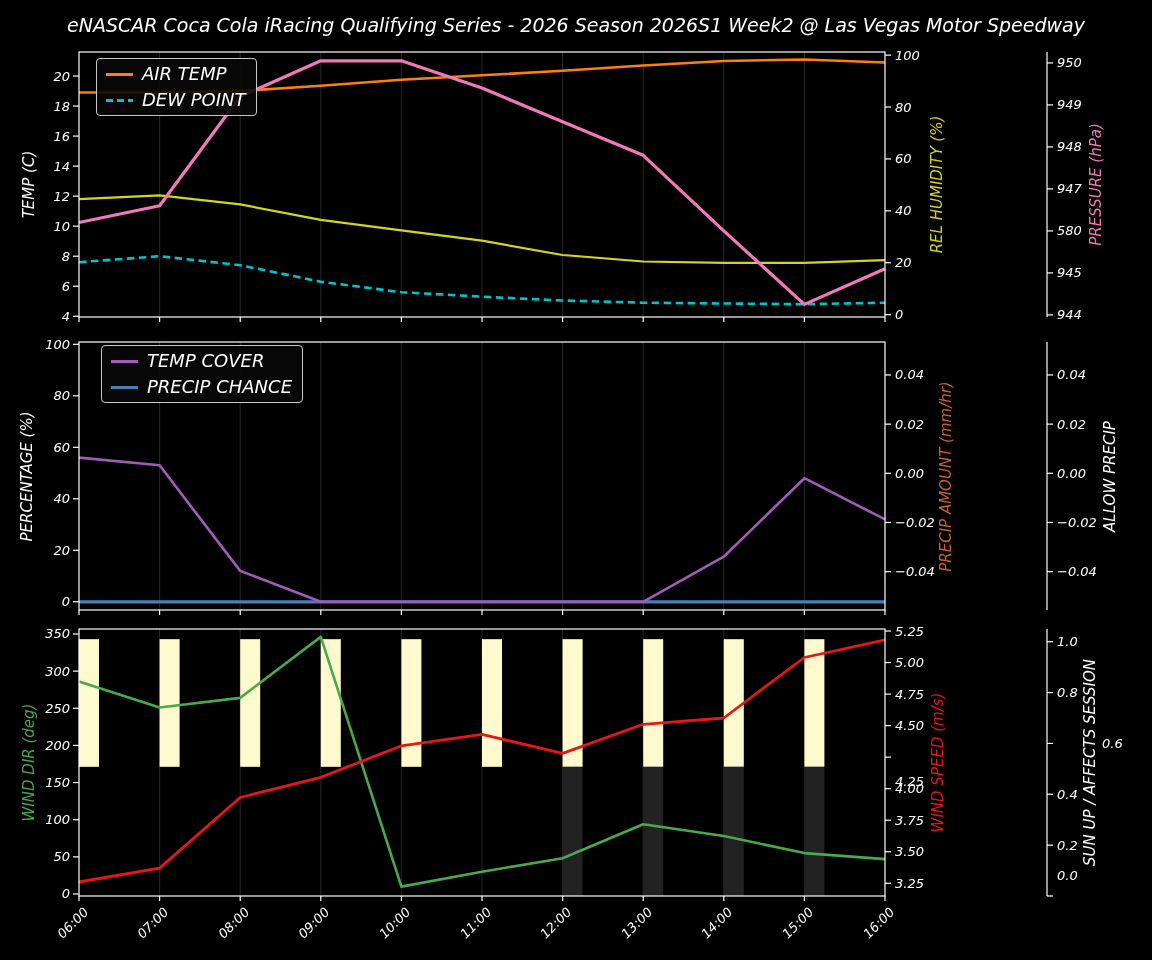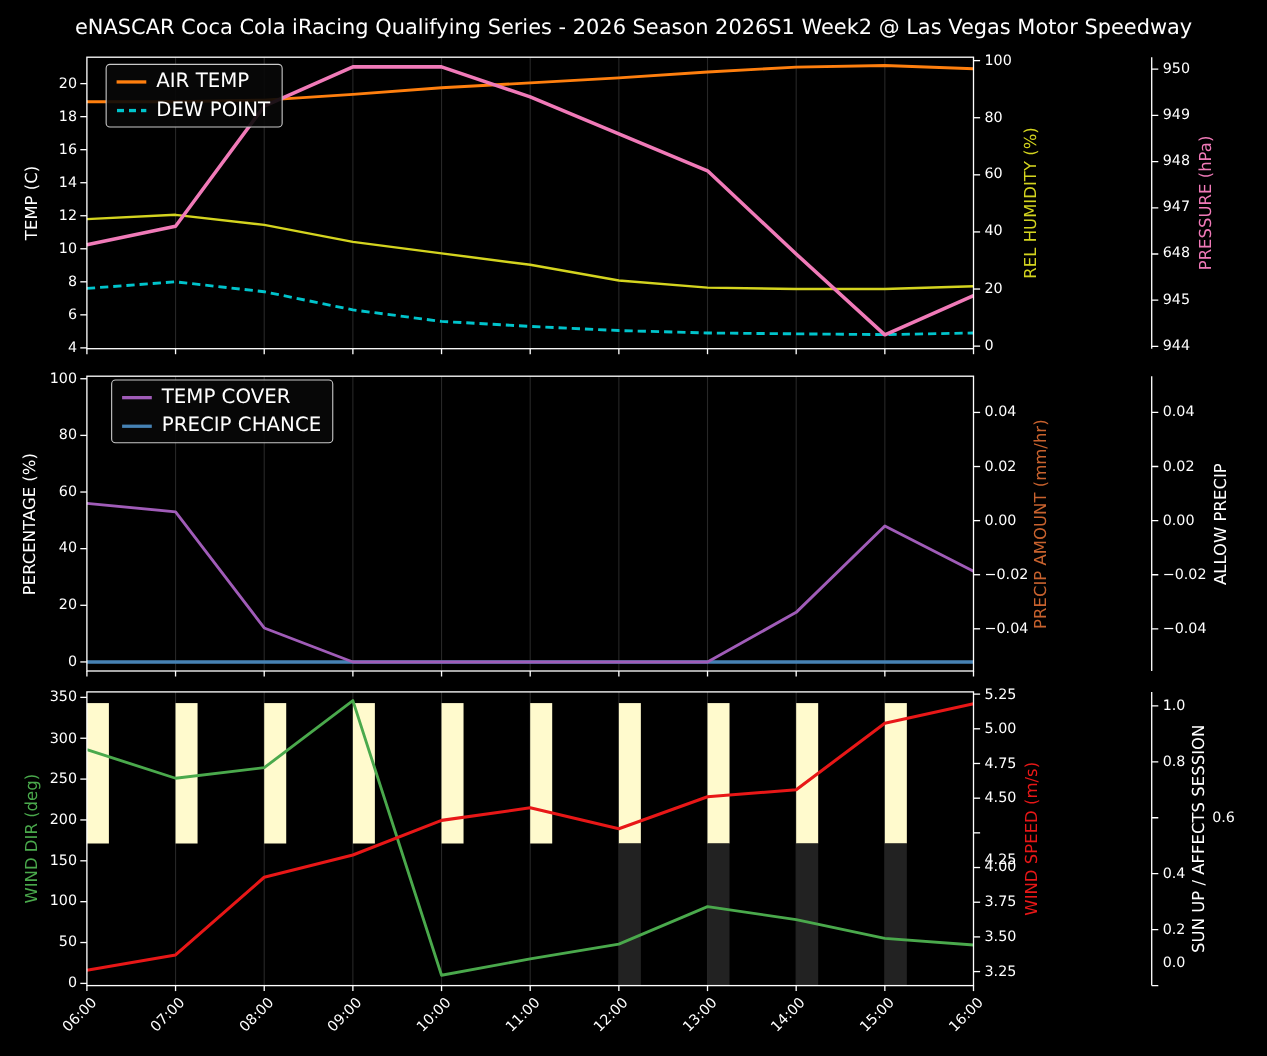--- a/index.html
+++ b/index.html
@@ -1,17 +1,17 @@
 <!DOCTYPE html>
 <html><head>
 <meta charset="utf-8">
 <style>
   html,body{margin:0;padding:0;background:#000;}
   #fig{position:relative;width:1152px;height:960px;background:#000;overflow:hidden;
-       font-family:"DejaVu Sans","Liberation Sans",sans-serif;}
+       font-family:"DejaVu Sans","Liberation Sans",sans-serif;font-style:italic;}
   #title{position:absolute;left:0;top:14px;width:1152px;text-align:center;color:#fff;
          font-size:19px;white-space:nowrap;}
   svg{position:absolute;left:0;top:0;}
   .axis-title{position:absolute;width:260px;text-align:center;font-size:15px;line-height:1;
               transform:rotate(-90deg);white-space:nowrap;}
   .tick{position:absolute;color:#fff;font-size:13px;line-height:1;white-space:nowrap;}
   .tick.r{text-align:right;}
   .xlab{position:absolute;color:#fff;font-size:13px;line-height:1;white-space:nowrap;
         transform-origin:100% 0;transform:rotate(-45deg);}
   .legend{position:absolute;background:rgba(8,8,8,.9);border:1.2px solid #c9c9c9;
@@ -225,21 +225,21 @@
     <div class="tick r" style="top: 99.551px; right: 1082px;">18</div>
     <div class="tick r" style="top: 69.5227px; right: 1082px;">20</div>
     <div class="tick " style="top: 308.164px; left: 895px;">0</div>
     <div class="tick " style="top: 256.254px; left: 895px;">20</div>
     <div class="tick " style="top: 204.344px; left: 895px;">40</div>
     <div class="tick " style="top: 152.434px; left: 895px;">60</div>
     <div class="tick " style="top: 100.524px; left: 895px;">80</div>
     <div class="tick " style="top: 48.6146px; left: 895px;">100</div>
     <div class="tick " style="top: 308.4px; left: 1057px;">944</div>
     <div class="tick " style="top: 266.403px; left: 1057px;">945</div>
-    <div class="tick " style="top: 224.406px; left: 1057px;">648</div>
+    <div class="tick " style="top: 224.406px; left: 1057px;">580</div>
     <div class="tick " style="top: 182.41px; left: 1057px;">947</div>
     <div class="tick " style="top: 140.413px; left: 1057px; text-align: right;">948</div>
     <div class="tick " style="top: 98.416px; left: 1057px;">949</div>
     <div class="tick " style="top: 56.4192px; left: 1057px;">950</div>
     <div class="tick r" style="top: 595.262px; right: 1082px;">0</div>
     <div class="tick r" style="top: 543.773px; right: 1082px;">20</div>
     <div class="tick r" style="top: 492.284px; right: 1082px;">40</div>
     <div class="tick r" style="top: 440.795px; right: 1082px;">60</div>
     <div class="tick r" style="top: 389.306px; right: 1082px;">80</div>
     <div class="tick r" style="top: 337.817px; right: 1082px;">100</div>

